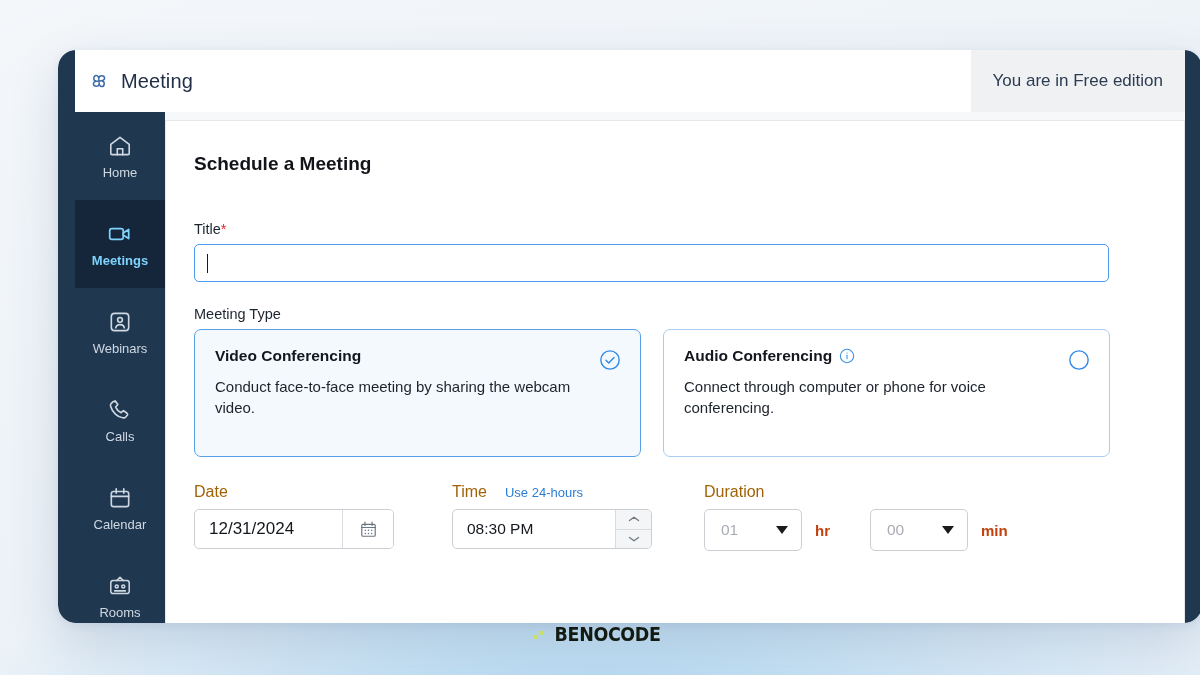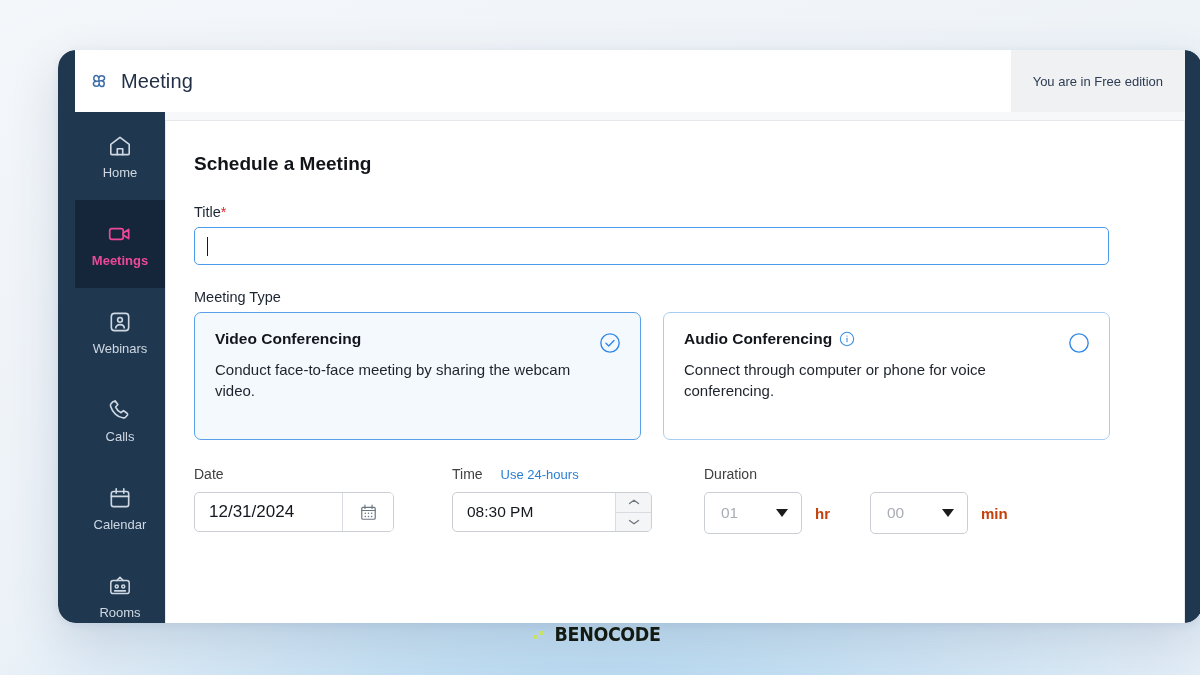--- a/index.html
+++ b/index.html
@@ -69,21 +69,21 @@
   }
   .edition-pill {
     position: absolute;
     right: 17px;
     top: 0;
     height: 62px;
     display: flex;
     align-items: center;
     padding: 0 22px;
     background: #f0f1f3;
-    font-size: 13px;
+    font-size: 17px;
     color: #2c3c52;
   }
 
   
   #app-body {
     flex: 1;
     display: flex;
     min-height: 0;
     position: relative;
     background: #f7f8fa;
@@ -111,21 +111,21 @@
     gap: 7px;
     color: #cfd8e2;
     cursor: pointer;
   }
   .nav-item .nav-label {
     font-size: 13px;
     line-height: 1;
   }
   .nav-item.active {
     background: #16263a;
-    color: #ec4899;
+    color: #7dd3fc;
   }
   .nav-item.active .nav-label { font-weight: bold; }
   .nav-icon { width: 26px; height: 26px; display: block; }
   .nav-icon svg { width: 100%; height: 100%; display: block; }
 
   
   #main {
     flex: 1;
     min-width: 0;
     background: #f7f8fa;
@@ -138,21 +138,21 @@
     border-bottom: none;
     height: 100%;
     padding: 32px 40px 0 28px;
     overflow: hidden;
   }
 
   #page-title {
     font-size: 19px;
     font-weight: bold;
     color: #111418;
-    margin-bottom: 29px;
+    margin-bottom: 46px;
   }
 
   .field-label {
     font-size: 14.5px;
     color: #1c2430;
     margin-bottom: 7px;
   }
   .req { color: #e0252b; }
 
   #title-input {
@@ -233,21 +233,21 @@
   .dtd-group.time     { width: 252px; }
   .dtd-group.duration { }
 
   .dtd-head {
     display: flex;
     align-items: baseline;
     gap: 18px;
     margin-bottom: 8px;
     height: 18px;
   }
-  .dtd-label { font-size: 14px; color: #404040; }
+  .dtd-label { font-size: 16px; color: #a16207; }
   .link-24h {
     font-size: 13px;
     color: #2a7fd4;
     cursor: pointer;
   }
 
   .input-shell {
     display: flex;
     border: 1px solid #cbcfd4;
     border-radius: 5px;

